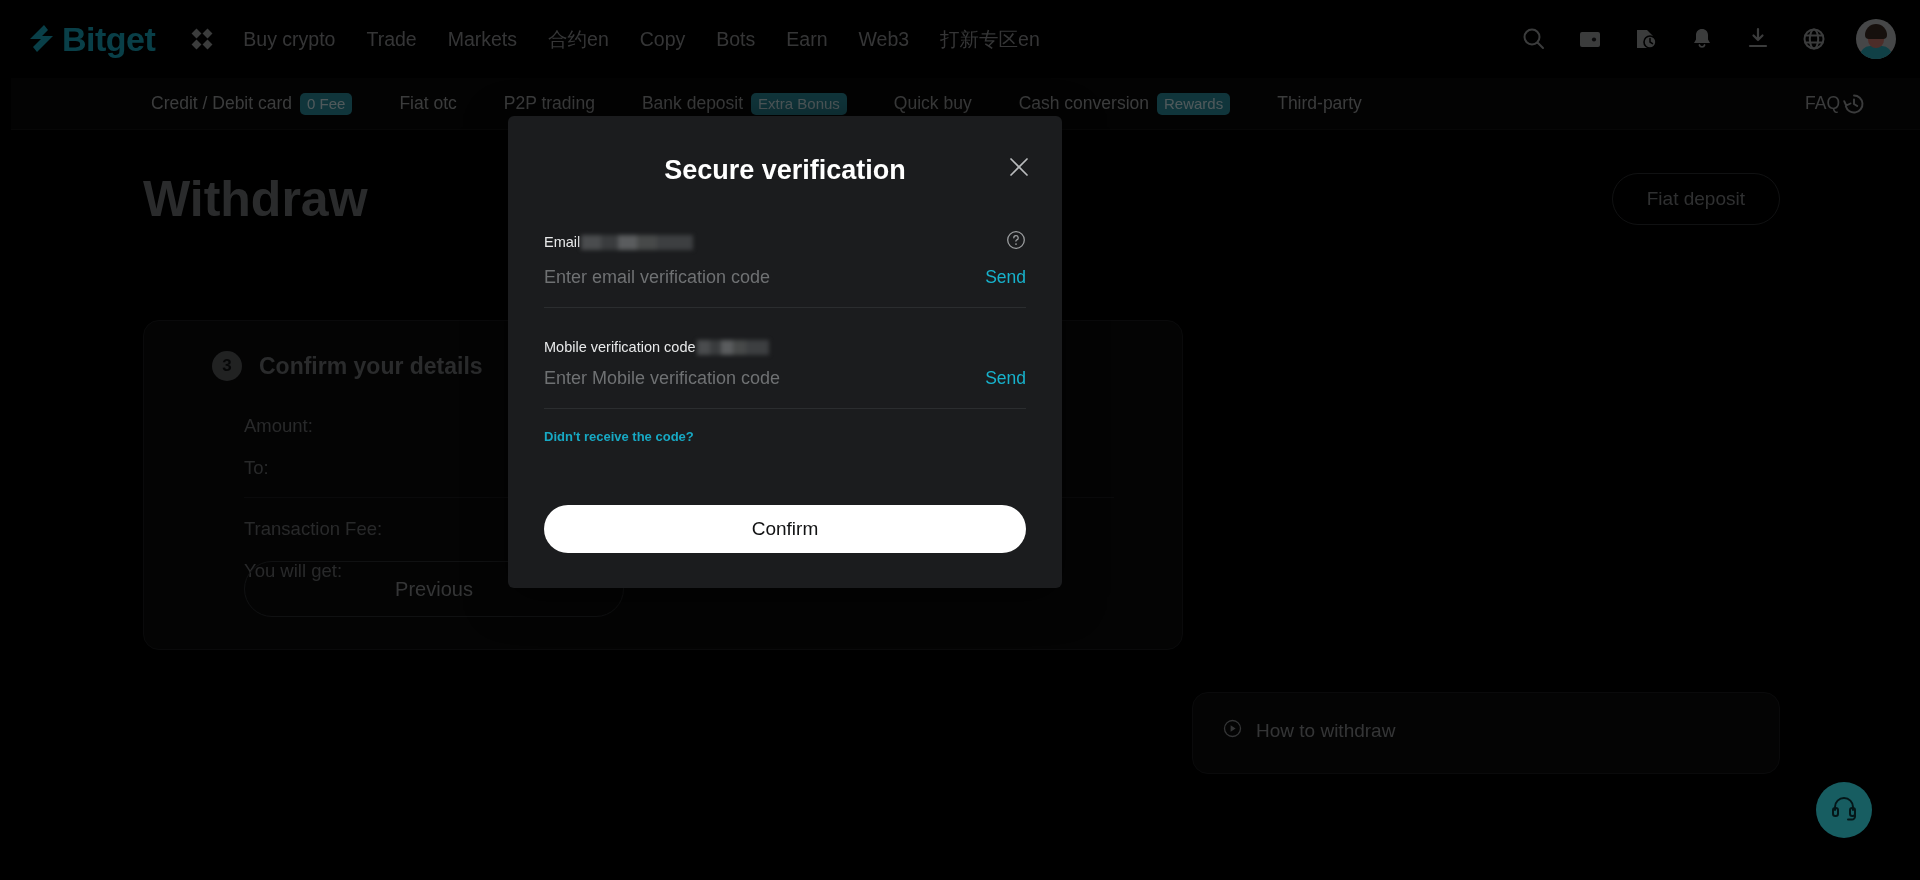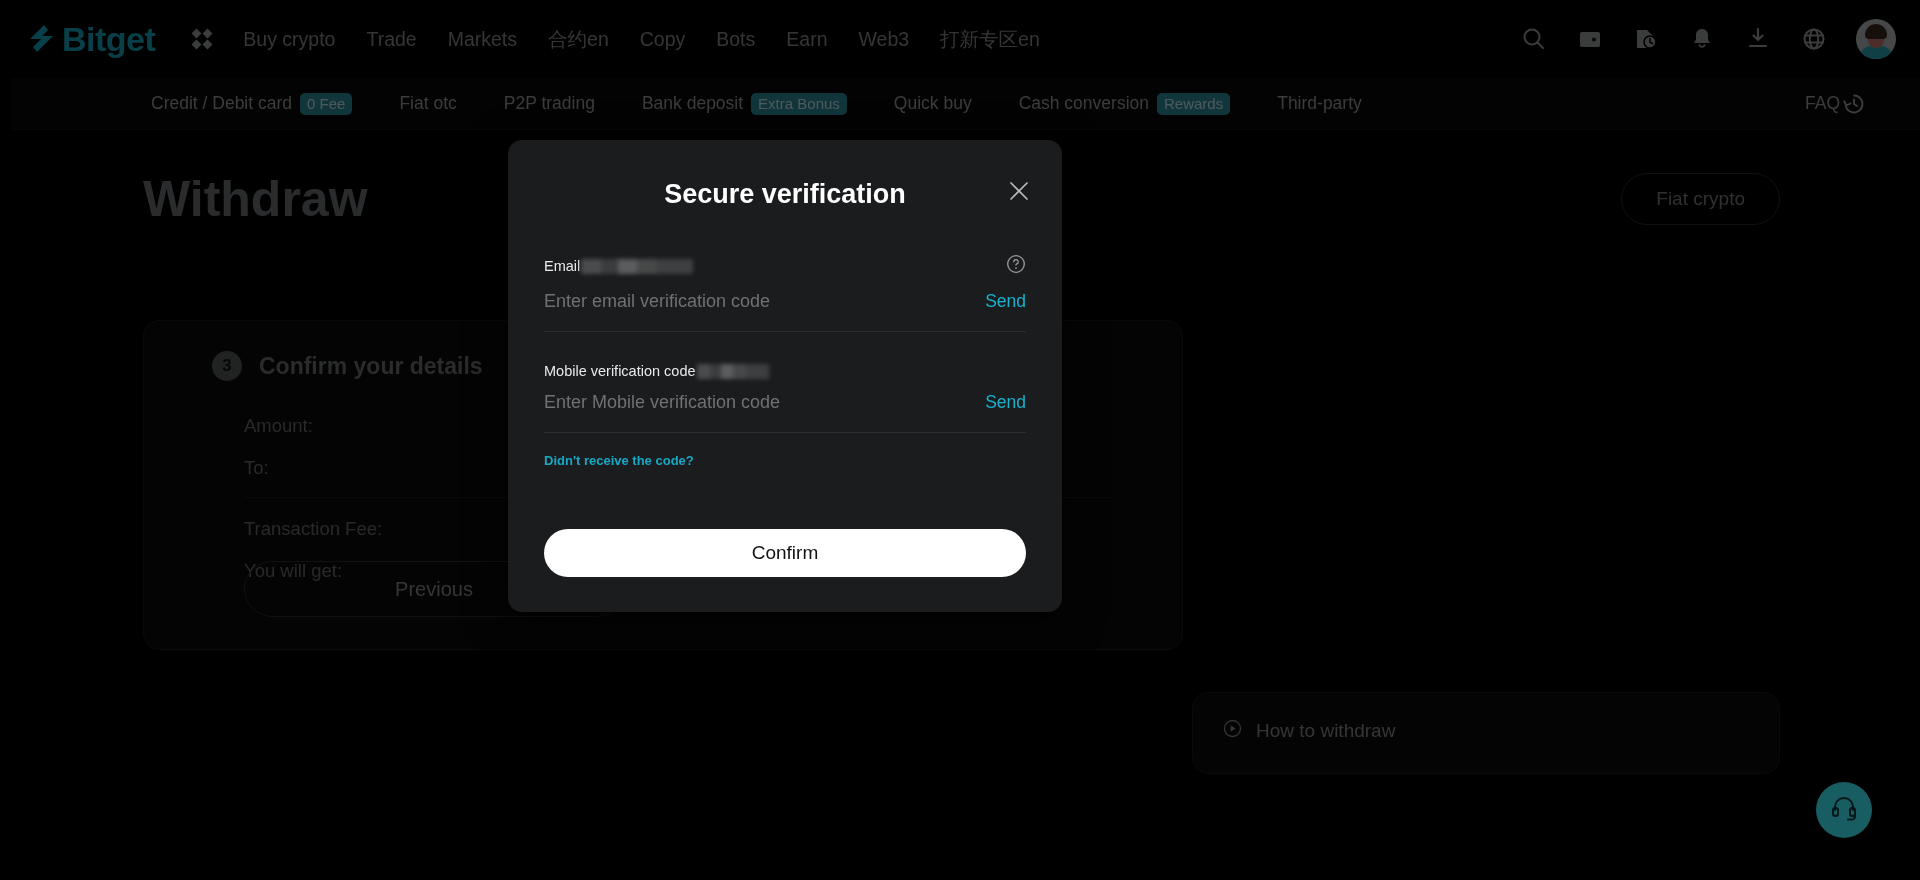--- a/index.html
+++ b/index.html
@@ -108,22 +108,22 @@
     position: absolute; right: 48px; bottom: 42px; width: 56px; height: 56px;
     border-radius: 50%; background: #3df3ff; display: flex;
     align-items: center; justify-content: center; cursor: pointer;
   }
 
   
   .overlay {
     position: absolute; inset: 0; background: rgba(0,0,0,0.62);
   }
   .modal {
-    position: absolute; top: 140px; left: 508px; width: 554px; height: 472px;
-    background: #1b1c1e; border-radius: 14px;
+    position: absolute; top: 116px; left: 508px; width: 554px; height: 472px;
+    background: #1b1c1e; border-radius: 6px;
     box-shadow: 0 10px 40px rgba(0,0,0,0.6);
   }
   .modal-title {
     text-align: center; color: #ffffff; font-size: 27px; font-weight: bold;
     padding-top: 39px;
   }
   .modal-close {
     position: absolute; top: 38px; right: 30px; width: 26px; height: 26px;
     display: flex; align-items: center; justify-content: center; cursor: pointer;
   }
@@ -273,21 +273,21 @@
           <path d="M13 8.5V13l3.2 2" fill="none" stroke="#9b9d9f" stroke-width="1.9" stroke-linecap="round"></path>
         </svg>
       </div>
     </div>
   </div>
 
   <div class="main">
 
     <div class="page-head">
       <div class="page-title">Withdraw</div>
-      <button class="fiat-deposit-btn">Fiat crypto</button>
+      <button class="fiat-deposit-btn">Fiat deposit</button>
     </div>
 
     <div class="card left-card">
       <div class="step-row">
         <div class="step-num">3</div>
         <div class="step-title">Confirm your details</div>
       </div>
       <div class="detail-list">
         <div class="detail-row">
           <span>Amount:</span>

